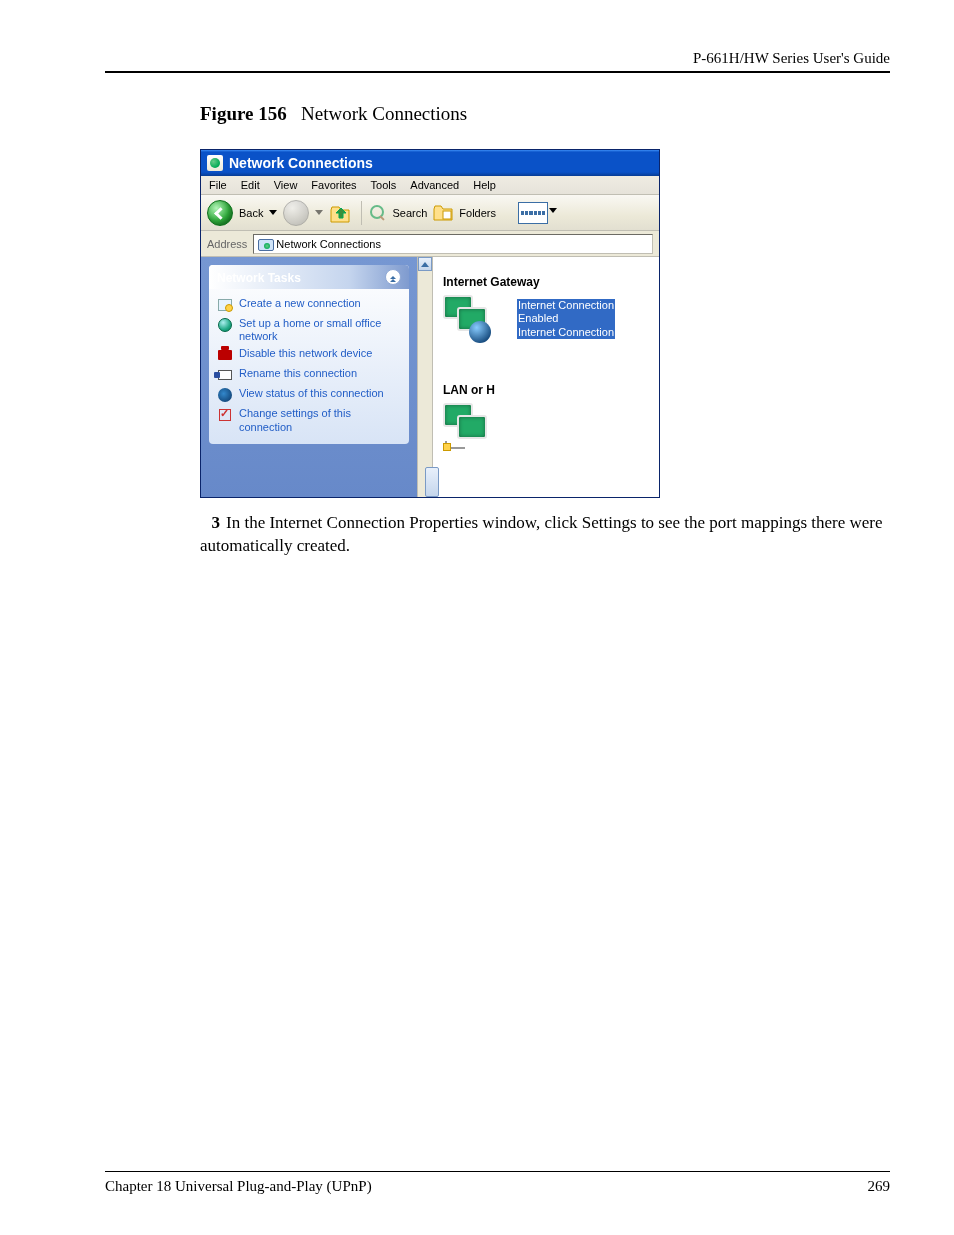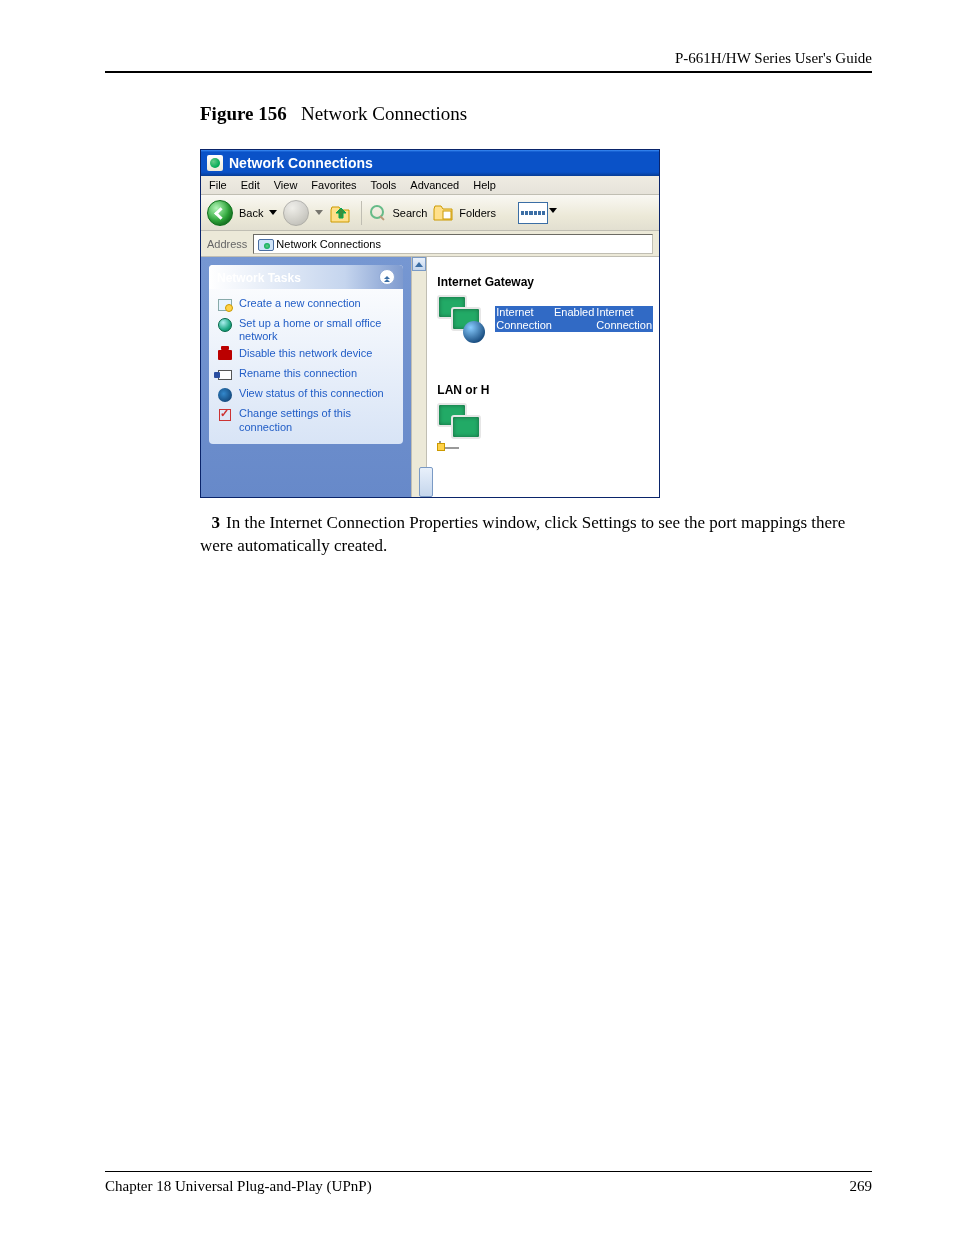--- a/index.html
+++ b/index.html
@@ -7,21 +7,21 @@
     margin: 0;
     font-family: "Times New Roman", Times, serif;
     font-size: 16px;
     background: #fff;
     color: #000;
   }
   .page {
     width: 954px;
     height: 1235px;
     margin: 0 auto;
-    padding: 50px 82px 40px 105px;
+    padding: 50px 64px 40px 105px;
     position: relative;
     display: flex;
     flex-direction: column;
     border-radius: 21px;
   }
   .header-line {
     text-align: right;
     font-size: 15px;
     padding-bottom: 4px;
   }
@@ -175,21 +175,21 @@
 
   .content { flex:1; padding: 4px 6px 6px 10px; position:relative; }
   .section-header { font-weight: bold; font-size: 12px; color:#000; margin: 14px 0 6px 0; }
   .conn-row { display:flex; align-items:center; gap:10px; }
   .conn-icon { width:48px; height:48px; position:relative; flex:0 0 48px; }
   .monitor { position:absolute; width:30px; height:24px; background:#2a6; border:2px solid #e6e6e6; border-radius:3px; left:0; top:0; box-shadow:inset 0 0 4px #0006;}
   .monitor.front { left:14px; top:12px; z-index:2; }
   .globe { position:absolute; right:0; bottom:0; width:22px; height:22px; border-radius:50%; background:radial-gradient(circle at 35% 30%,#8cf 0%,#147 80%); z-index:3; }
   .cable { position:absolute; left:2px; bottom:2px; width:20px; height:8px; border-bottom:2px solid #999; border-left:2px solid #999; border-radius:0 0 0 6px; }
   .plug { position:absolute; left:0; bottom:0; width:8px; height:8px; background:#ffd24a; border:1px solid #cc9a00; }
-  .conn-texts { display:flex; line-height:1.2; }
+  .conn-texts { display:flex; flex-direction:column; line-height:1.2;margin-left:16px; }
   .sel-text { background:#316ac5; color:#fff; padding:0 1px; }
   .section-2 { font-weight:bold; font-size:12px; margin: 40px 0 6px 0; white-space:nowrap; }
 
   .step-para {
     padding-left: 95px;
     margin-top: 14px;
     font-size: 17px;
     line-height: 1.35;
   }
   .step-para .num { font-weight: bold; display:inline-block; width:20px; text-align:right; margin-right:6px; }

